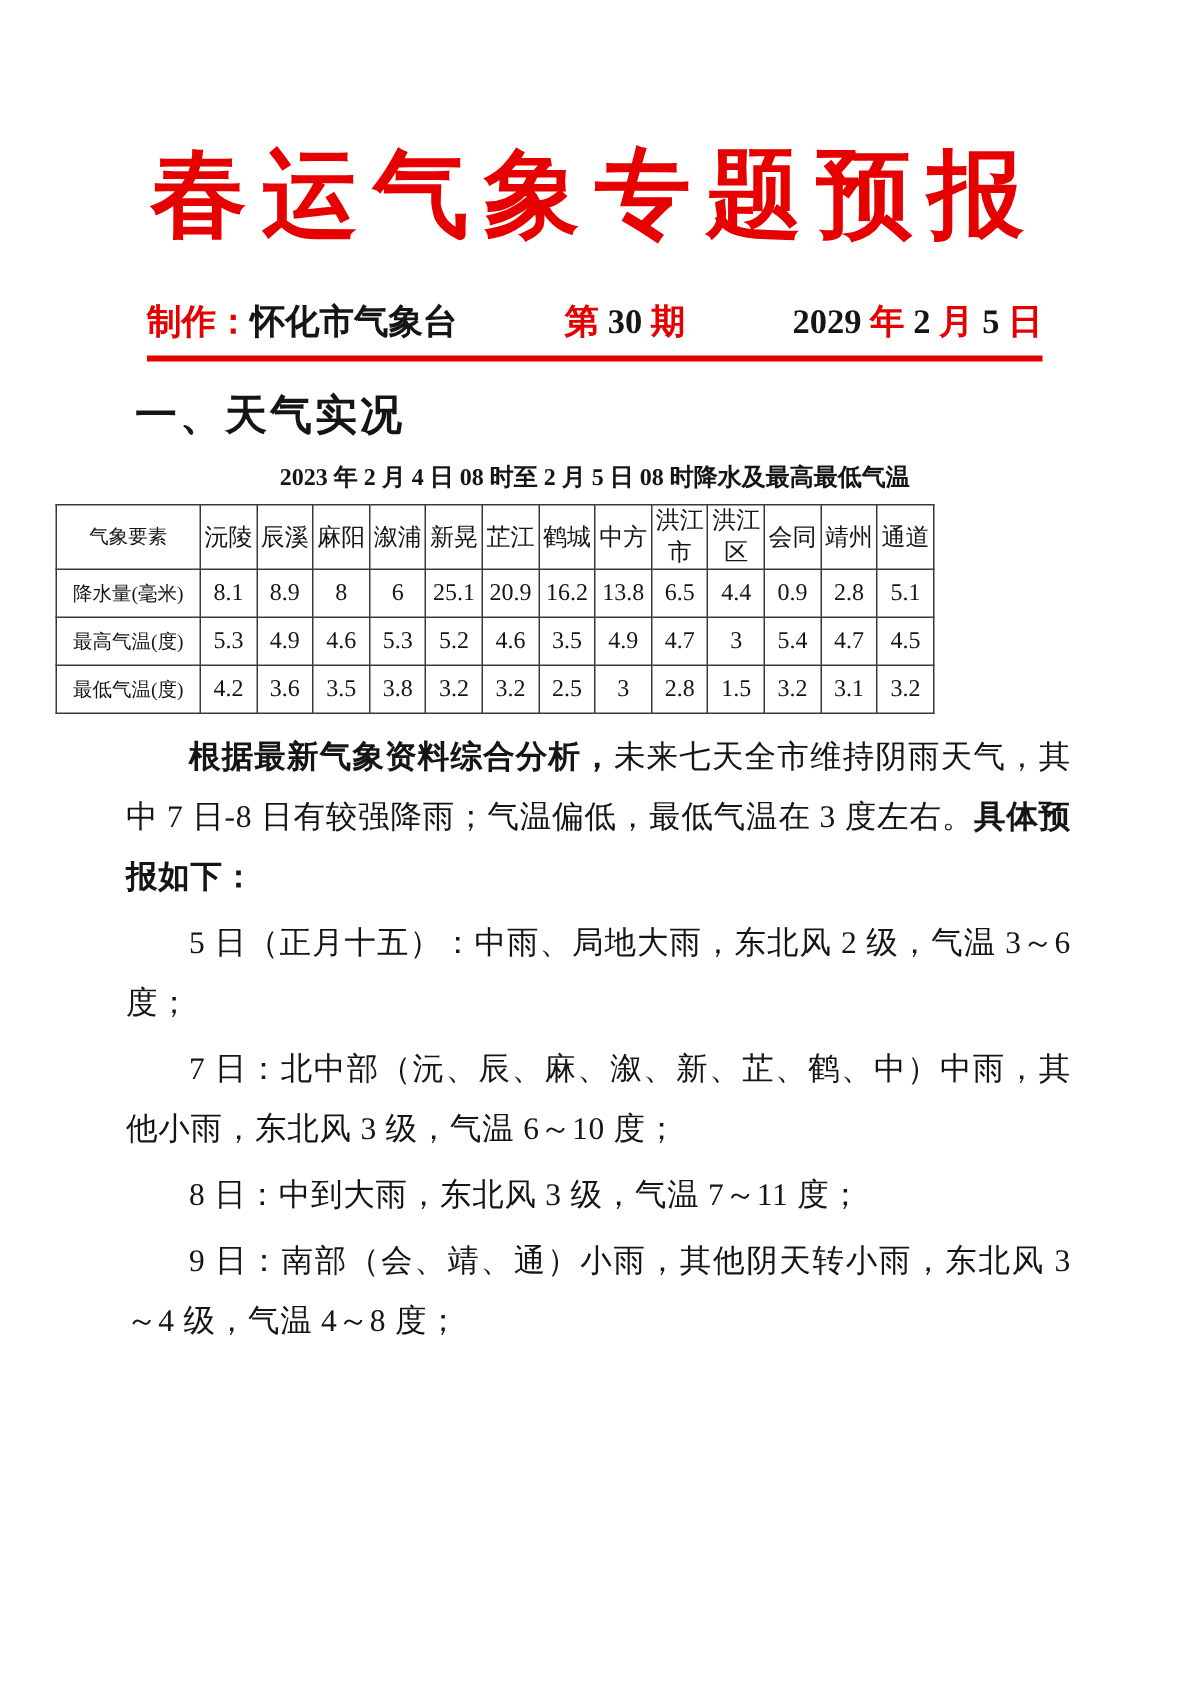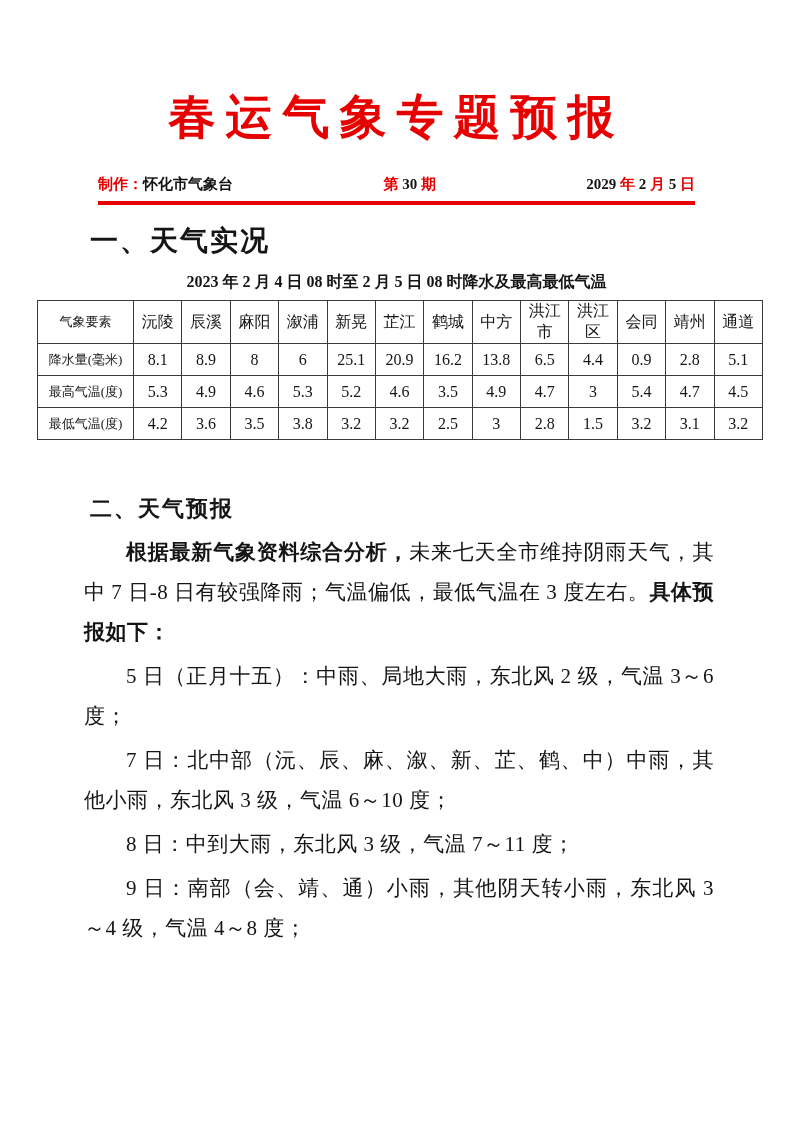--- a/index.html
+++ b/index.html
@@ -9,54 +9,54 @@
     width:793px; height:1122px;
     margin:0 auto;
     background:#ffffff;
     font-family:"Liberation Serif","DejaVu Serif",serif;
     color:#151515;
     overflow:hidden;
   }
   .doc-title {
     padding-top:86px;
     text-align:center;
-    font-size:47px;
+    font-size:64px;
     font-weight:bold;
     letter-spacing:10px;
     color:#e60000;
     font-family:"DejaVu Serif","Liberation Serif",serif;
   }
   .info-row {
     width:597px;
     margin:26px auto 0 auto;
     display:flex;
     justify-content:space-between;
     align-items:baseline;
-    font-size:15px;
+    font-size:23px;
     font-weight:bold;
     padding-bottom:7px;
     border-bottom:4px solid #e60000;
   }
   .red { color:#e60000; }
   .black { color:#151515; }
   .section-heading {
     margin:17px 0 0 90px;
     font-size:28px;
     font-weight:bold;
     letter-spacing:2px;
   }
   .table-caption {
     margin-top:12px;
     text-align:center;
     font-size:16px;
     font-weight:bold;
   }
   table.weather {
     margin:7px 0 0 37px;
-    width:726px;
+    width:586px;
     border-collapse:collapse;
     table-layout:fixed;
   }
   table.weather th, table.weather td {
     border:1px solid #3a3a3a;
     text-align:center;
     vertical-align:middle;
     font-weight:normal;
     font-size:16px;
     height:32px;
@@ -172,21 +172,20 @@
           <td>3</td>
           <td>2.8</td>
           <td>1.5</td>
           <td>3.2</td>
           <td>3.1</td>
           <td>3.2</td>
         </tr>
       </tbody>
   </table>
 
-  <div class="section2-heading">二、天气预报</div>
 
   <div class="body-text">
     <p><span class="b">根据最新气象资料综合分析，</span><span>未来七天全市维持阴雨天气，其中 7 日-8 日有较强降雨；气温偏低，最低气温在 3 度左右。</span><span class="b">具体预报如下：</span></p>
     <p>5 日（正月十五）：中雨、局地大雨，东北风 2 级，气温 3～6 度；</p>
     <p>7 日：北中部（沅、辰、麻、溆、新、芷、鹤、中）中雨，其他小雨，东北风 3 级，气温 6～10 度；</p>
     <p>8 日：中到大雨，东北风 3 级，气温 7～11 度；</p>
     <p>9 日：南部（会、靖、通）小雨，其他阴天转小雨，东北风 3～4 级，气温 4～8 度；</p>
   </div>
 
 </div>

